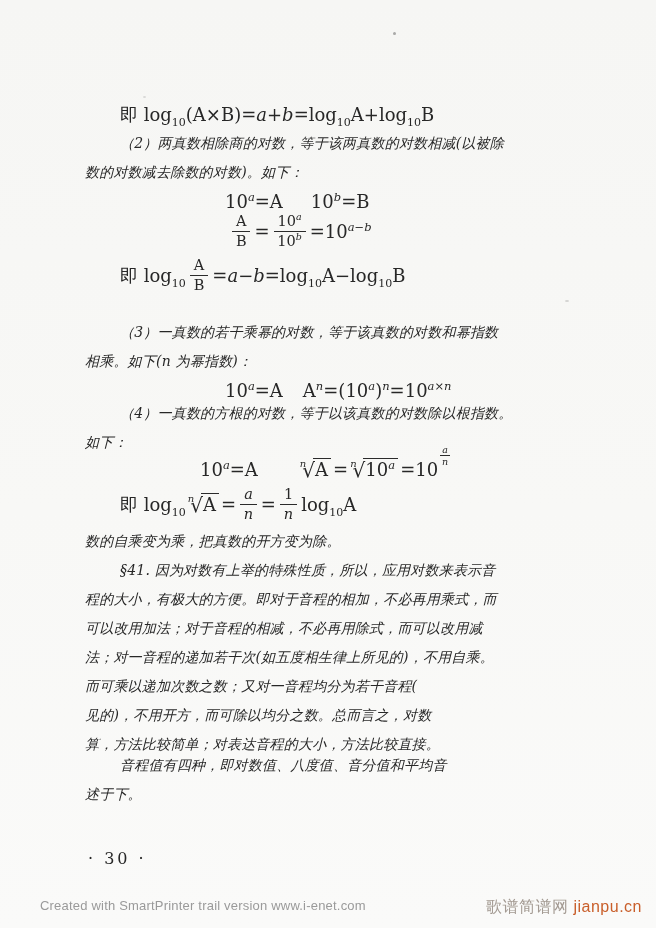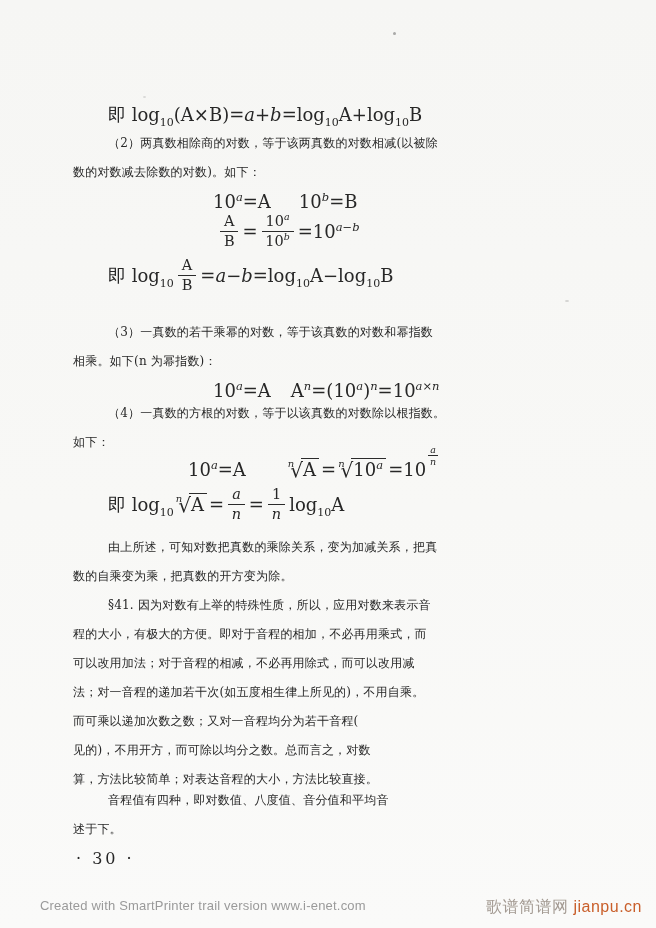--- a/index.html
+++ b/index.html
@@ -4,26 +4,27 @@
 <style>
   html,body{margin:0;padding:0;}
   .page{
     position:relative;
     width:656px;height:928px;
     background:linear-gradient(180deg,#f6f6f4 0%,#f8f8f6 55%,#fafaf9 100%);
     font-family:"DejaVu Serif", serif;
     color:#272727;
     overflow:hidden;
   }
-  .body-col{position:absolute;left:73px;top:100px;width:492px;}
+  .body-col{position:absolute;left:85px;top:100px;width:492px;}
   
   .t{
-    font-size:12px;line-height:29px;height:29px;
+    font-size:14px;line-height:29px;height:29px;
     white-space:nowrap;letter-spacing:0.2px;
     font-weight:500;
+    font-style:italic;
   }
   .ind{text-indent:35px;}
   
   .f{
     font-size:18px;line-height:29px;height:29px;
     white-space:nowrap;font-weight:500;
   }
   .f.tall{height:44px;line-height:44px;}
   .f.med{height:34px;line-height:34px;}
   .ind35{padding-left:35px;}
@@ -90,21 +91,20 @@
       <div class="f ind140"><span>10</span><sup>a</sup><span>=A</span><span class="gap" style="width: 28px;"></span><span>10</span><sup>b</sup><span>=B</span></div>
       <div class="f tall ind143 mt-6"><span class="fr"><span class="n"><span>A</span></span><span class="d"><span>B</span></span></span><span>=</span><span class="fr"><span class="n"><span>10</span><sup>a</sup></span><span class="d"><span>10</span><sup>b</sup></span></span><span>=10</span><sup>a−b</sup></div>
       <div class="f tall ind35"><span>即 log</span><sub>10</sub><span class="fr"><span class="n"><span>A</span></span><span class="d"><span>B</span></span></span><span>=</span><span class="v">a</span><span>−</span><span class="v">b</span><span>=log</span><sub>10</sub><span>A−log</span><sub>10</sub><span>B</span></div>
       <div class="t ind mt8">（3）一真数的若干乘幂的对数，等于该真数的对数和幂指数</div>
       <div class="t">相乘。如下(n 为幂指数)：</div>
       <div class="f ind140"><span>10</span><sup>a</sup><span>=A</span><span class="gap" style="width: 20px;"></span><span>A</span><sup>n</sup><span>=(10</span><sup>a</sup><span>)</span><sup>n</sup><span>=10</span><sup>a×n</sup></div>
       <div class="t ind mt-6">（4）一真数的方根的对数，等于以该真数的对数除以根指数。</div>
       <div class="t">如下：</div>
       <div class="f med ind115 mt-8"><span>10</span><sup>a</sup><span>=A</span><span class="gap" style="width: 40px;"></span><span class="rt"><span class="deg">n</span><span class="sgn">√</span><span class="rad"><span>A</span></span></span><span>=</span><span class="rt"><span class="deg">n</span><span class="sgn">√</span><span class="rad"><span>10</span><sup>a</sup></span></span><span>=10</span><span class="sf"><span class="n">a</span><span class="d">n</span></span></div>
       <div class="f tall ind35"><span>即 log</span><sub>10</sub><span class="rt"><span class="deg">n</span><span class="sgn">√</span><span class="rad"><span>A</span></span></span><span>=</span><span class="fr"><span class="n"><span class="v">a</span></span><span class="d"><span class="v">n</span></span></span><span>=</span><span class="fr"><span class="n"><span>1</span></span><span class="d"><span class="v">n</span></span></span><span>log</span><sub>10</sub><span>A</span></div>
-      <div class="t ind mt6">由上所述，可知对数把真数的乘除关系，变为加减关系，把真</div>
       <div class="t">数的自乘变为乘，把真数的开方变为除。</div>
       <div class="t ind">§41. 因为对数有上举的特殊性质，所以，应用对数来表示音</div>
       <div class="t">程的大小，有极大的方便。即对于音程的相加，不必再用乘式，而</div>
       <div class="t">可以改用加法；对于音程的相减，不必再用除式，而可以改用减</div>
       <div class="t">法；对一音程的递加若干次(如五度相生律上所见的)，不用自乘。</div>
       <div class="t">而可乘以递加次数之数；又对一音程均分为若干音程(</div>
       <div class="t">见的)，不用开方，而可除以均分之数。总而言之，对数</div>
       <div class="t">算，方法比较简单；对表达音程的大小，方法比较直接。</div>
       <div class="t ind mt-8">音程值有四种，即对数值、八度值、音分值和平均音</div>
       <div class="t">述于下。</div>

